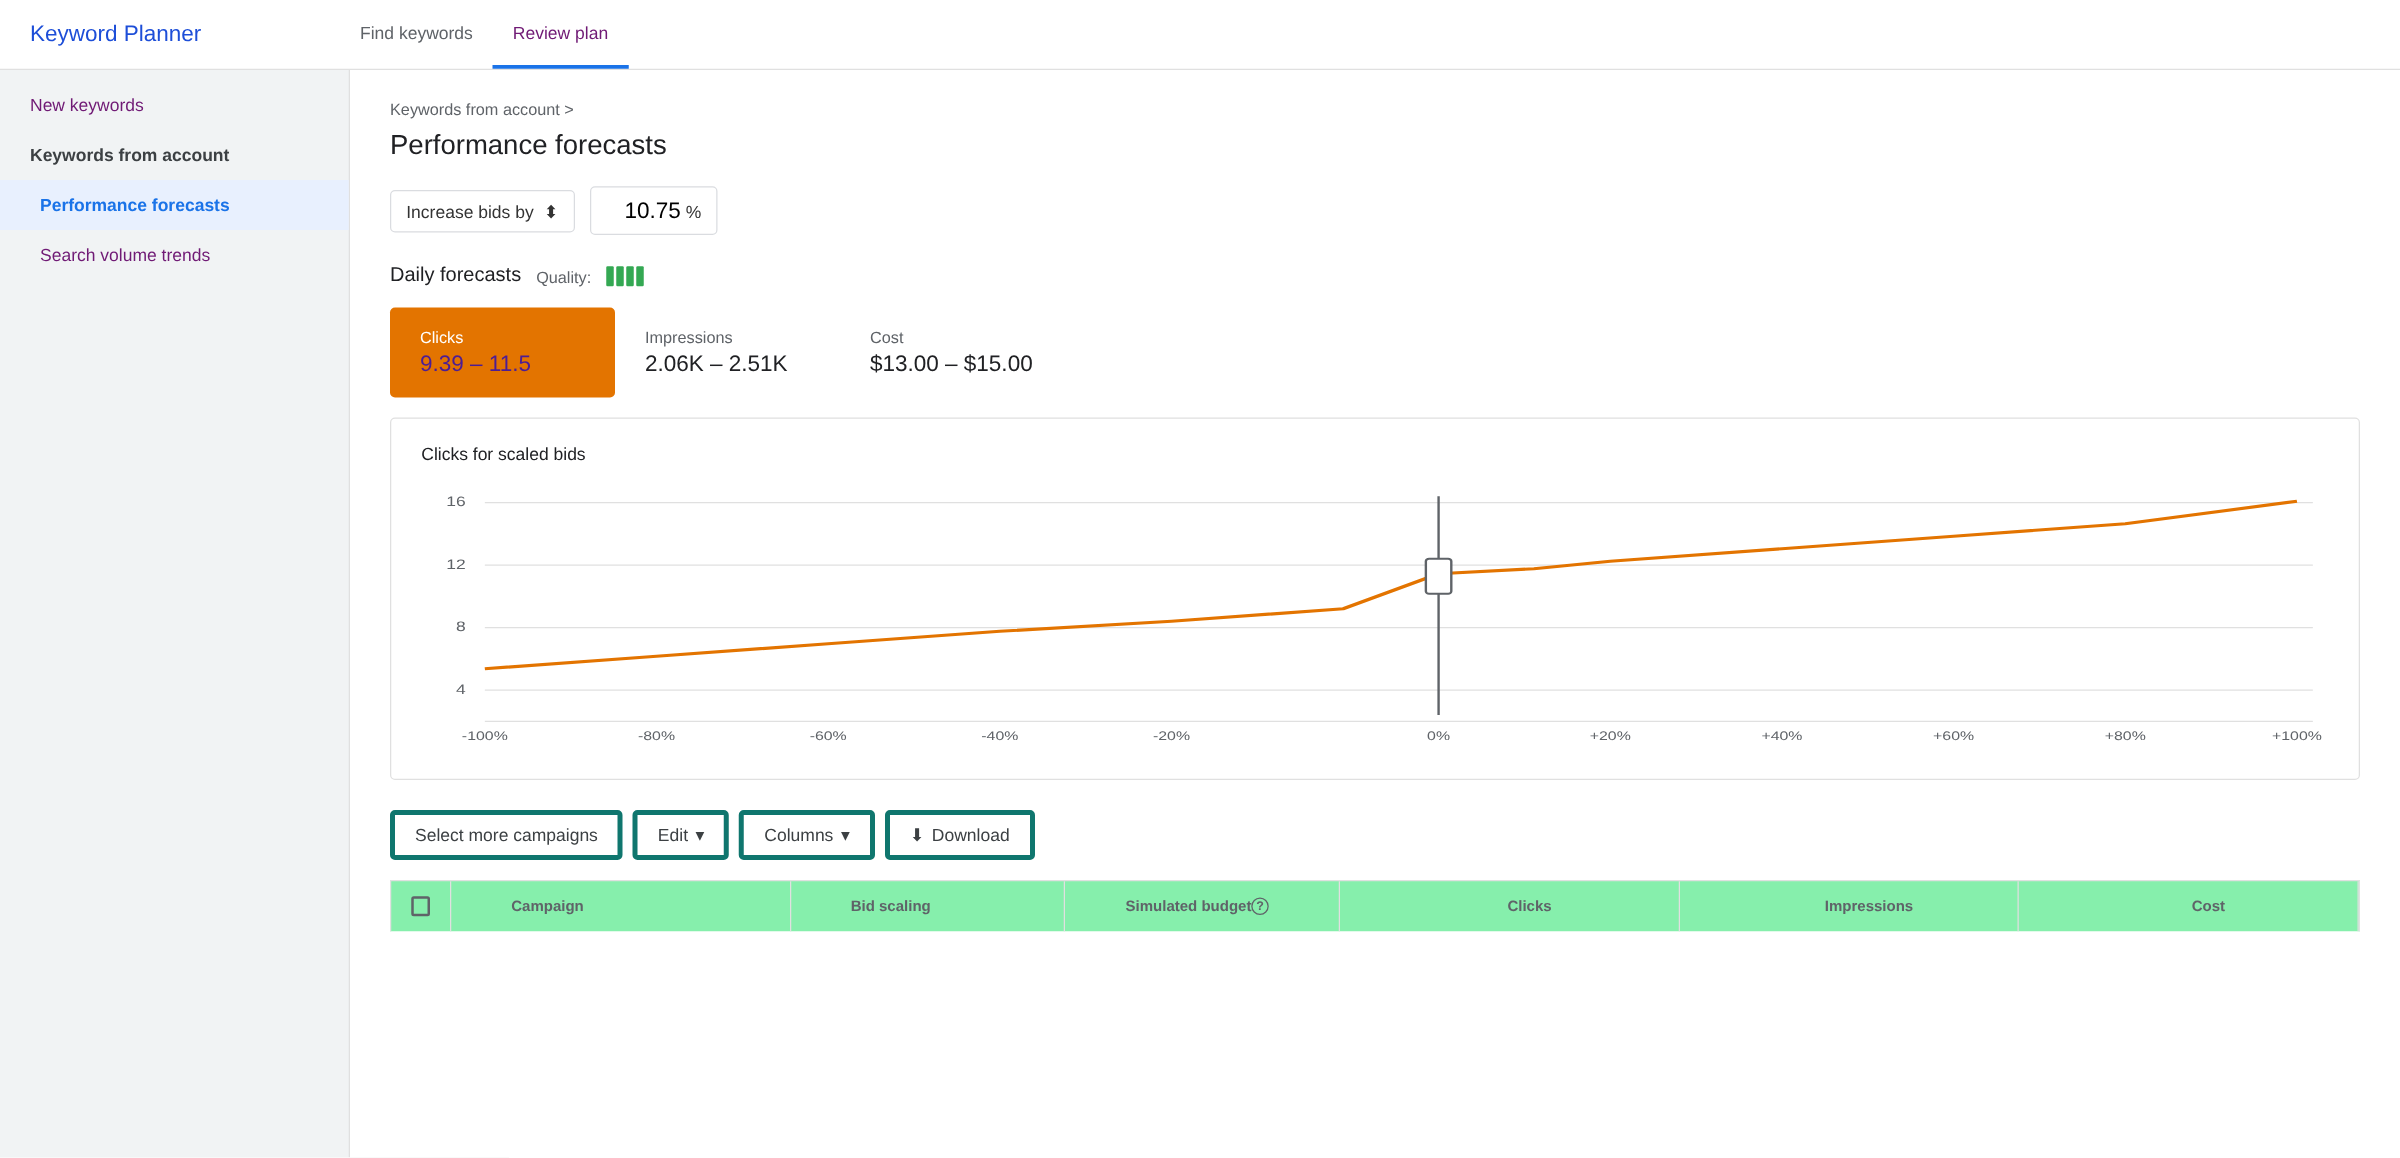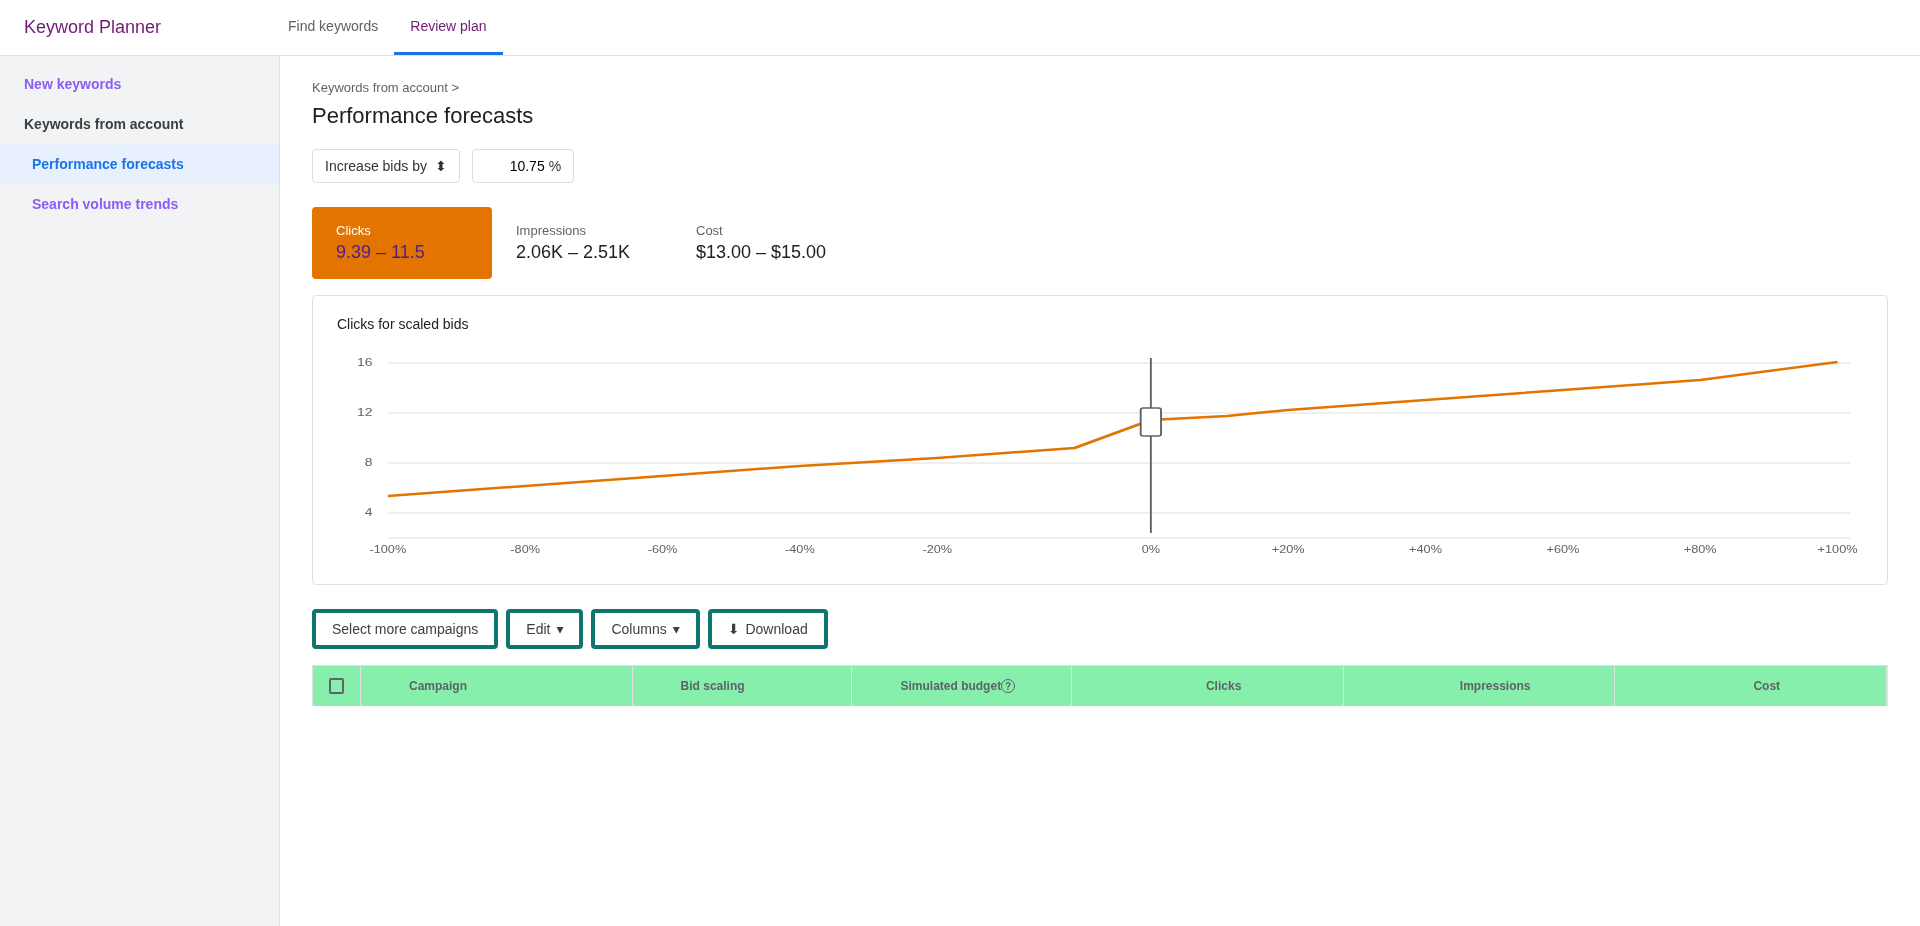--- a/index.html
+++ b/index.html
@@ -11,21 +11,21 @@
       height: 56px;
       display: flex;
       align-items: center;
       padding: 0 24px;
       border-bottom: 1px solid #e0e0e0;
       flex-shrink: 0;
     }
     .app-title {
       font-size: 18px;
       font-weight: 400;
-      color: #701a75;
+      color: #1d4ed8;
       margin-right: 48px;
       min-width: 200px;
     }
     .nav-tabs {
       display: flex;
       align-items: center;
       height: 100%;
       gap: 0;
     }
     .nav-tab {
@@ -57,22 +57,21 @@
       width: 280px;
       background: #f1f3f4;
       flex-shrink: 0;
       padding-top: 8px;
       border-right: 1px solid #e0e0e0;
     }
     .sidebar-item {
       padding: 12px 24px;
       cursor: pointer;
       font-size: 14px;
-      color: #8b5cf6;
-      font-weight: bold;
+      color: #701a75;
     }
     .sidebar-item.active {
       background: #e8f0fe;
       color: #1a73e8;
       font-weight: 600;
       border-right: none;
     }
     .sidebar-item.parent {
       font-weight: 700;
       color: #3c4043;
@@ -126,21 +125,21 @@
       border: 1px solid #dadce0;
       border-radius: 4px;
       padding: 8px 12px;
       display: flex;
       align-items: center;
       gap: 4px;
     }
     .bid-input {
       border: none;
       outline: none;
-      font-size: 14px;
+      font-size: 18px;
       width: 60px;
       text-align: right;
     }
 
     
     .daily-forecasts-header {
       display: flex;
       align-items: center;
       gap: 12px;
       margin-bottom: 16px;
@@ -325,20 +324,30 @@
       <div class="bid-select">
         <span>Increase bids by</span>
         <span>⬍</span>
       </div>
       <div class="bid-input-container">
         <input class="bid-input" type="text" value="10.75" style="">
         <span>%</span>
       </div>
     </div>
 
+    <div class="daily-forecasts-header">
+      <span class="daily-forecasts-title">Daily forecasts</span>
+      <span class="quality-label">Quality:</span>
+      <div class="quality-bars">
+        <div class="quality-bar"></div>
+        <div class="quality-bar"></div>
+        <div class="quality-bar"></div>
+        <div class="quality-bar"></div>
+      </div>
+    </div>
 
     <div class="forecast-cards">
       <div class="forecast-card active">
         <div class="forecast-card-label">Clicks</div>
         <div class="forecast-card-value">9.39 – 11.5</div>
       </div>
       <div class="forecast-card">
         <div class="forecast-card-label">Impressions</div>
         <div class="forecast-card-value">2.06K – 2.51K</div>
       </div>

